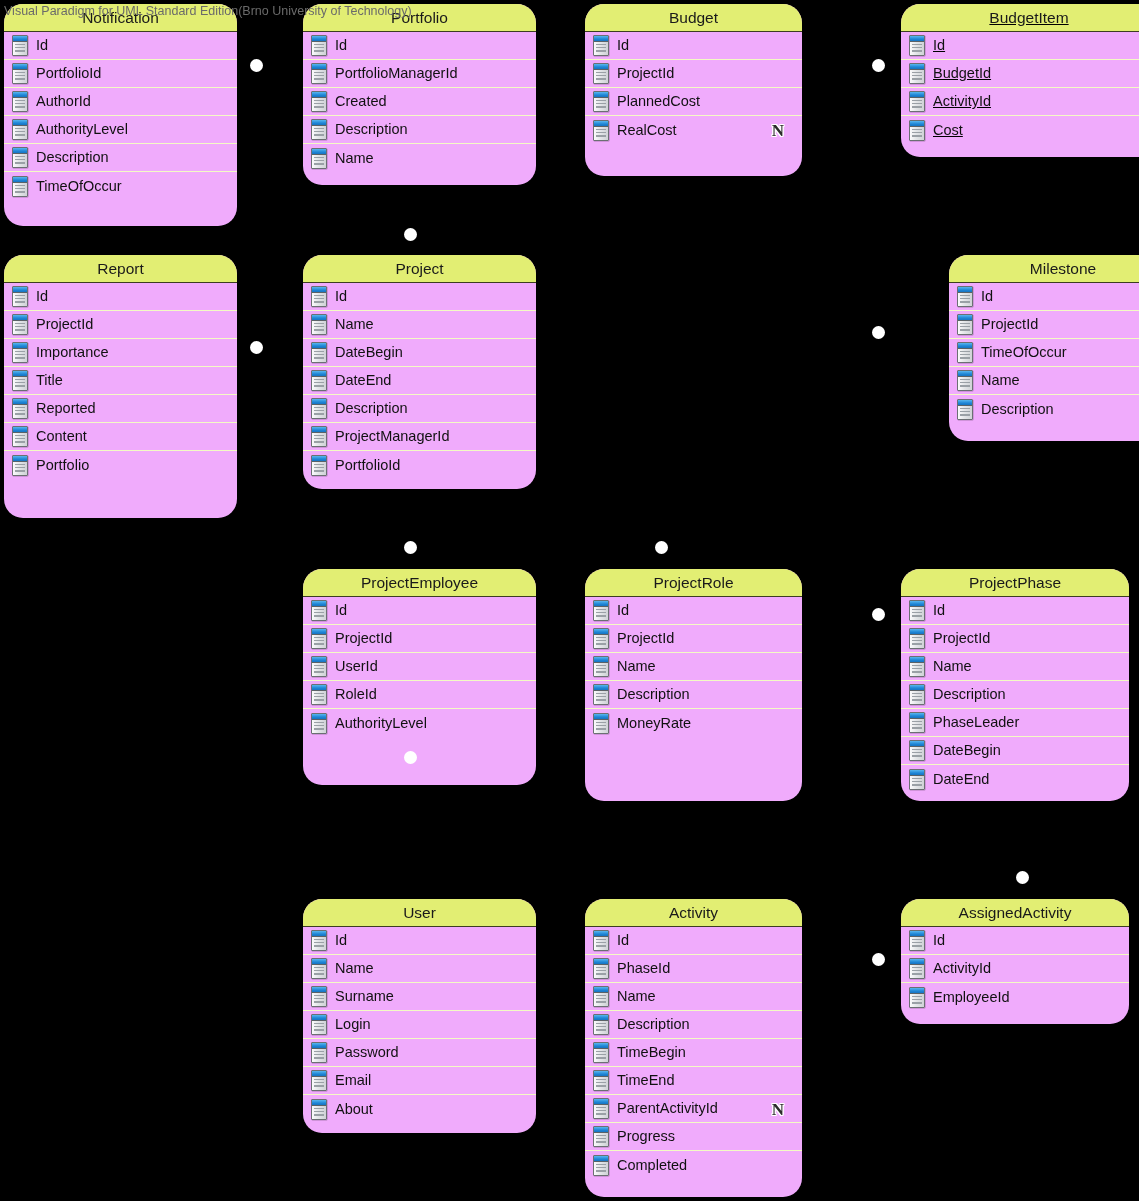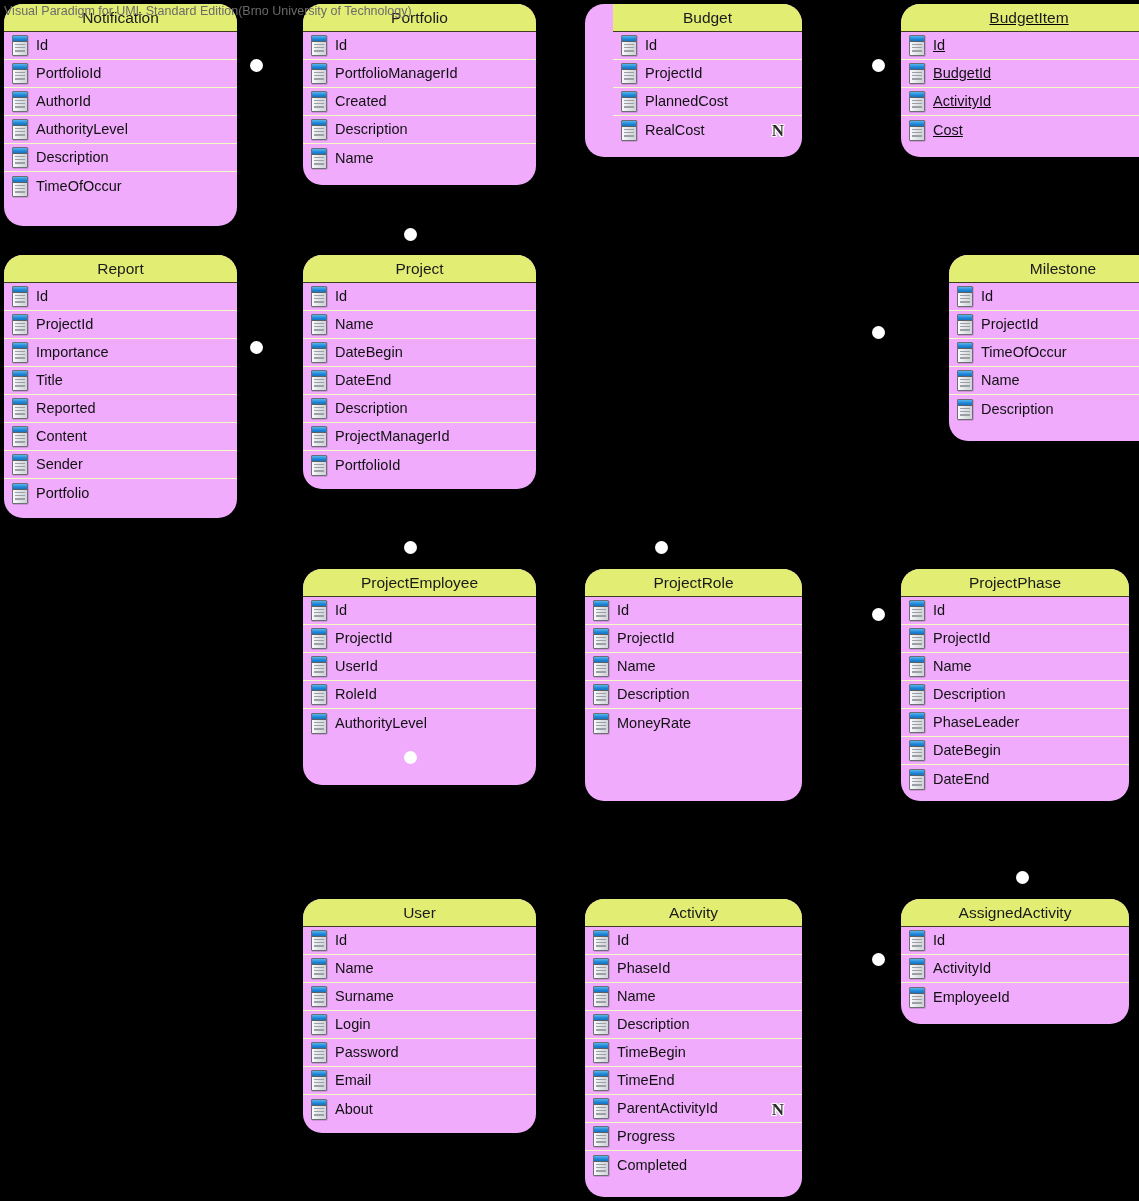--- a/index.html
+++ b/index.html
@@ -210,21 +210,21 @@
         </li>
         <li class="attr-row">
           <span class="col-icon">
             <span class="cap"></span>
             <span class="lines"></span>
           </span>
           <span class="attr-label">Name</span>
         </li>
       </ul>
     </div>
-    <div class="uml-class" style="left: 585px; top: 4px; width: 217px; height: 153px; padding-left: 28px;">
+    <div class="uml-class" style="left: 585px; top: 4px; width: 217px; height: 172px;">
       <div class="class-title">Budget</div>
       <ul class="attrs">
         <li class="attr-row">
           <span class="col-icon">
             <span class="cap"></span>
             <span class="lines"></span>
           </span>
           <span class="attr-label">Id</span>
         </li>
         <li class="attr-row">
@@ -321,27 +321,20 @@
             <span class="lines"></span>
           </span>
           <span class="attr-label">Reported</span>
         </li>
         <li class="attr-row">
           <span class="col-icon">
             <span class="cap"></span>
             <span class="lines"></span>
           </span>
           <span class="attr-label">Content</span>
-        </li>
-        <li class="attr-row">
-          <span class="col-icon">
-            <span class="cap"></span>
-            <span class="lines"></span>
-          </span>
-          <span class="attr-label">Sender</span>
         </li>
         <li class="attr-row">
           <span class="col-icon">
             <span class="cap"></span>
             <span class="lines"></span>
           </span>
           <span class="attr-label">Portfolio</span>
         </li>
       </ul>
     </div>

